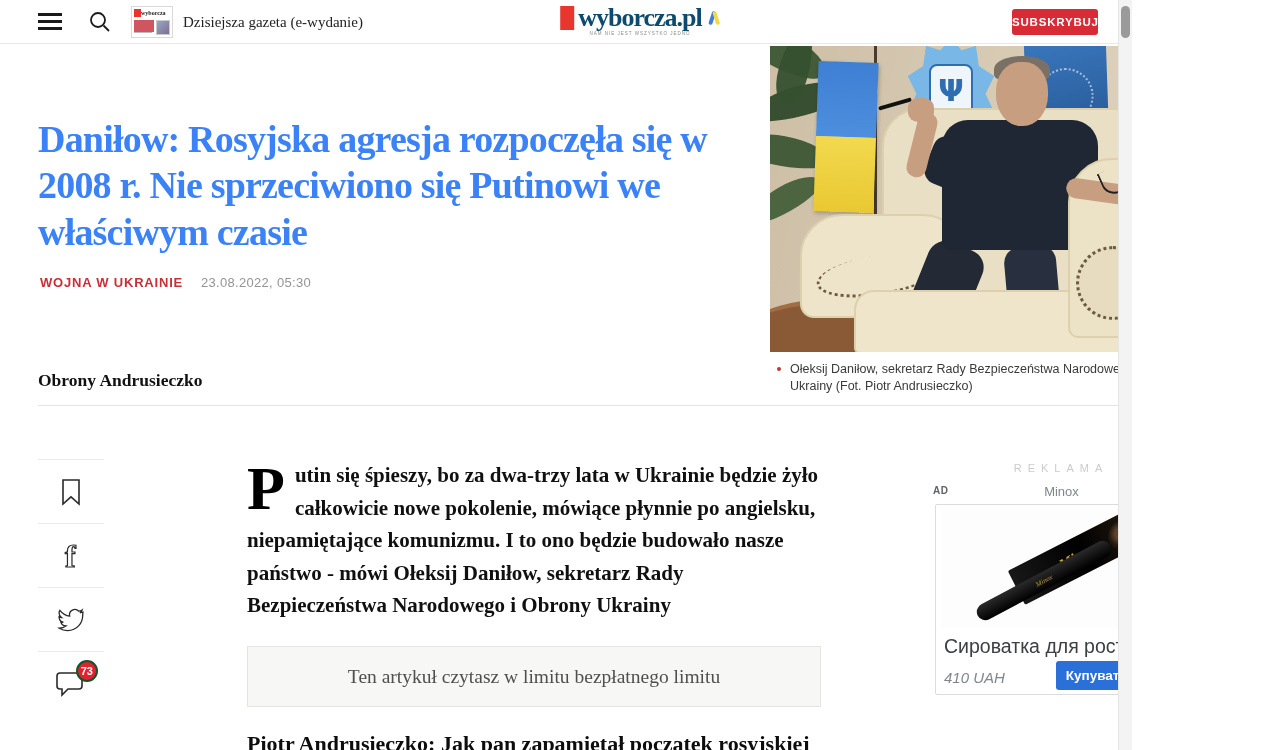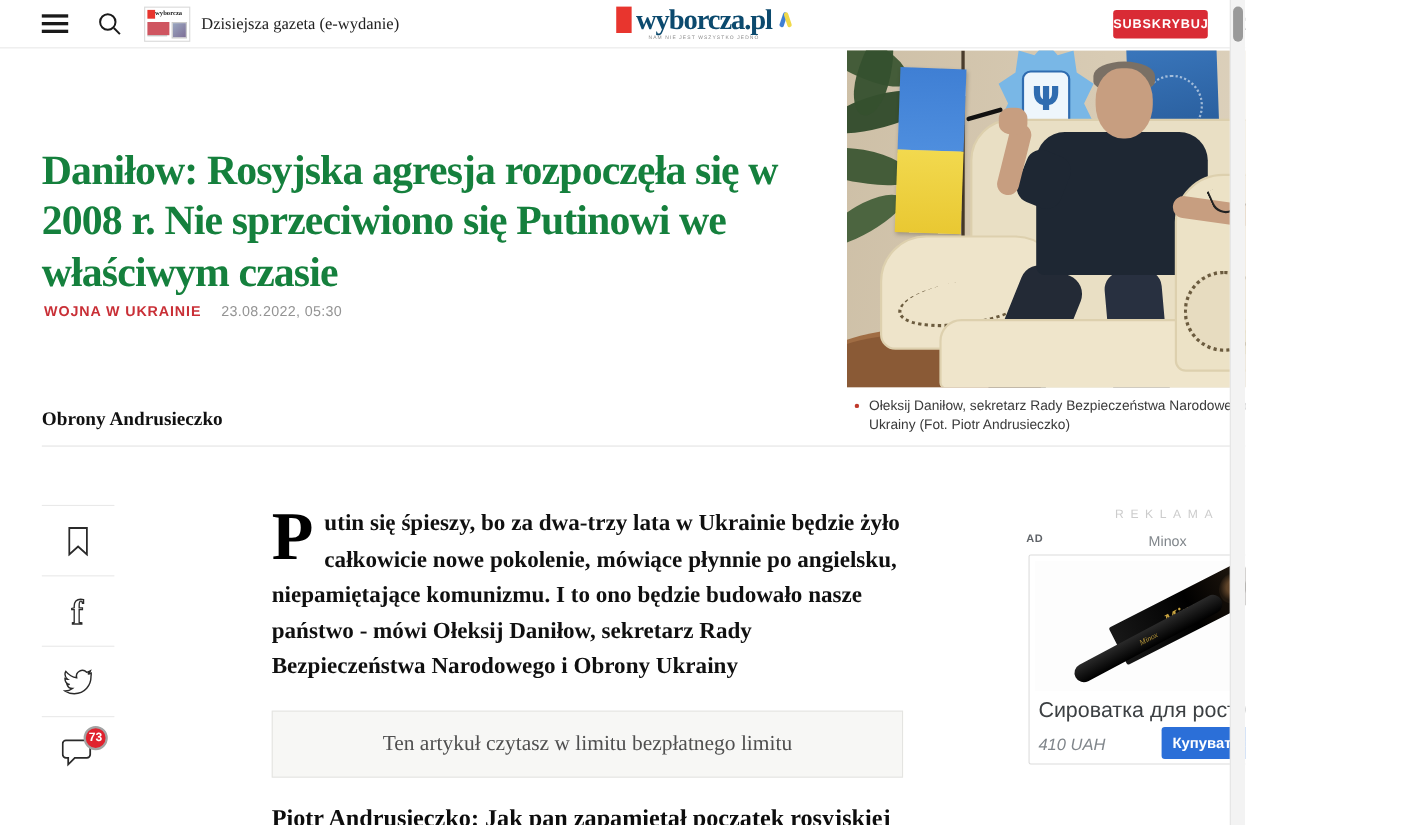--- a/index.html
+++ b/index.html
@@ -44,21 +44,21 @@
            border-top:5px solid #555; margin-left:2px; }
 
   
   .scrollbar { position:absolute; right:0; top:0; width:14px; height:750px; background:#f3f3f3;
                border-left:1px solid #e5e5e5; z-index:40; }
   .scroll-thumb { position:absolute; left:2px; top:6px; width:9px; height:32px; background:#9a9a9a; border-radius:5px; }
 
   
   .headline { position:absolute; left:38px; top:116px; width:705px;
               font-family:"Liberation Serif","DejaVu Serif",serif; font-weight:bold;
-              font-size:38px; line-height:1.22; letter-spacing:-0.8px; color:#15803d;margin-top:16px; }
+              font-size:38px; line-height:1.22; letter-spacing:-0.8px; color:#3b82f6; }
   .meta { position:absolute; left:40px; top:275px; display:flex; align-items:center; gap:18px; }
   .category { color:#c92f36; font-size:13px; font-weight:bold; letter-spacing:0.8px; cursor:pointer; }
   .pubdate { color:#949494; font-size:13px; letter-spacing:0.3px; }
   .author { position:absolute; left:38px; top:370px; font-family:"Liberation Serif","DejaVu Serif",serif;
             font-weight:bold; font-size:17.5px; color:#111; cursor:pointer; }
   .rule { position:absolute; left:38px; top:405px; width:1208px; height:1px; background:#e3e3e3; }
 
   
   .hero { position:absolute; left:770px; top:46px; width:476px; height:306px; overflow:hidden;
           background:linear-gradient(100deg,#cdbfa6 0%,#d8cbb4 45%,#e0d6c3 100%); }
@@ -130,21 +130,21 @@
   .caption .bullet { position:absolute; left:0; top:6px; width:4px; height:4px; background:#c0392b; border-radius:50%; }
   .caption .cap-text { display:block; margin-left:13px; }
 
   
   .rail { position:absolute; left:38px; top:459px; width:66px; }
   .rail-item { border-top:1px solid #e9e9e9; height:64px; display:flex; align-items:center; justify-content:center;
                cursor:pointer; position:relative; }
   .rail svg { display:block; }
   .badge { position:absolute; right:6px; top:8px; min-width:22px; height:22px; border-radius:11px;
            background:#e0222e; color:#fff; font-size:11px; font-weight:bold; display:flex; align-items:center;
-           justify-content:center; border:2px solid #a3a3a3; padding:0 3px; }
+           justify-content:center; border:2px solid #14532d; padding:0 3px; }
 
   
   .lead { position:absolute; left:247px; top:459px; width:577px; font-family:"Liberation Serif","DejaVu Serif",serif;
           font-weight:bold; font-size:21px; line-height:32.5px; color:#101010; }
   .dropcap { float:left; font-size:62px; line-height:50px; padding:4px 10px 0 0; font-weight:bold; color:#000; }
 
   
   .limitbox { position:absolute; left:247px; top:646px; width:574px; height:61px; background:#f7f7f5;
               border:1px solid #e4e4e1; display:flex; align-items:center; justify-content:center; }
   .limitbox span { font-family:"Liberation Serif","DejaVu Serif",serif; font-size:19.5px; color:#4f4f4f; }

